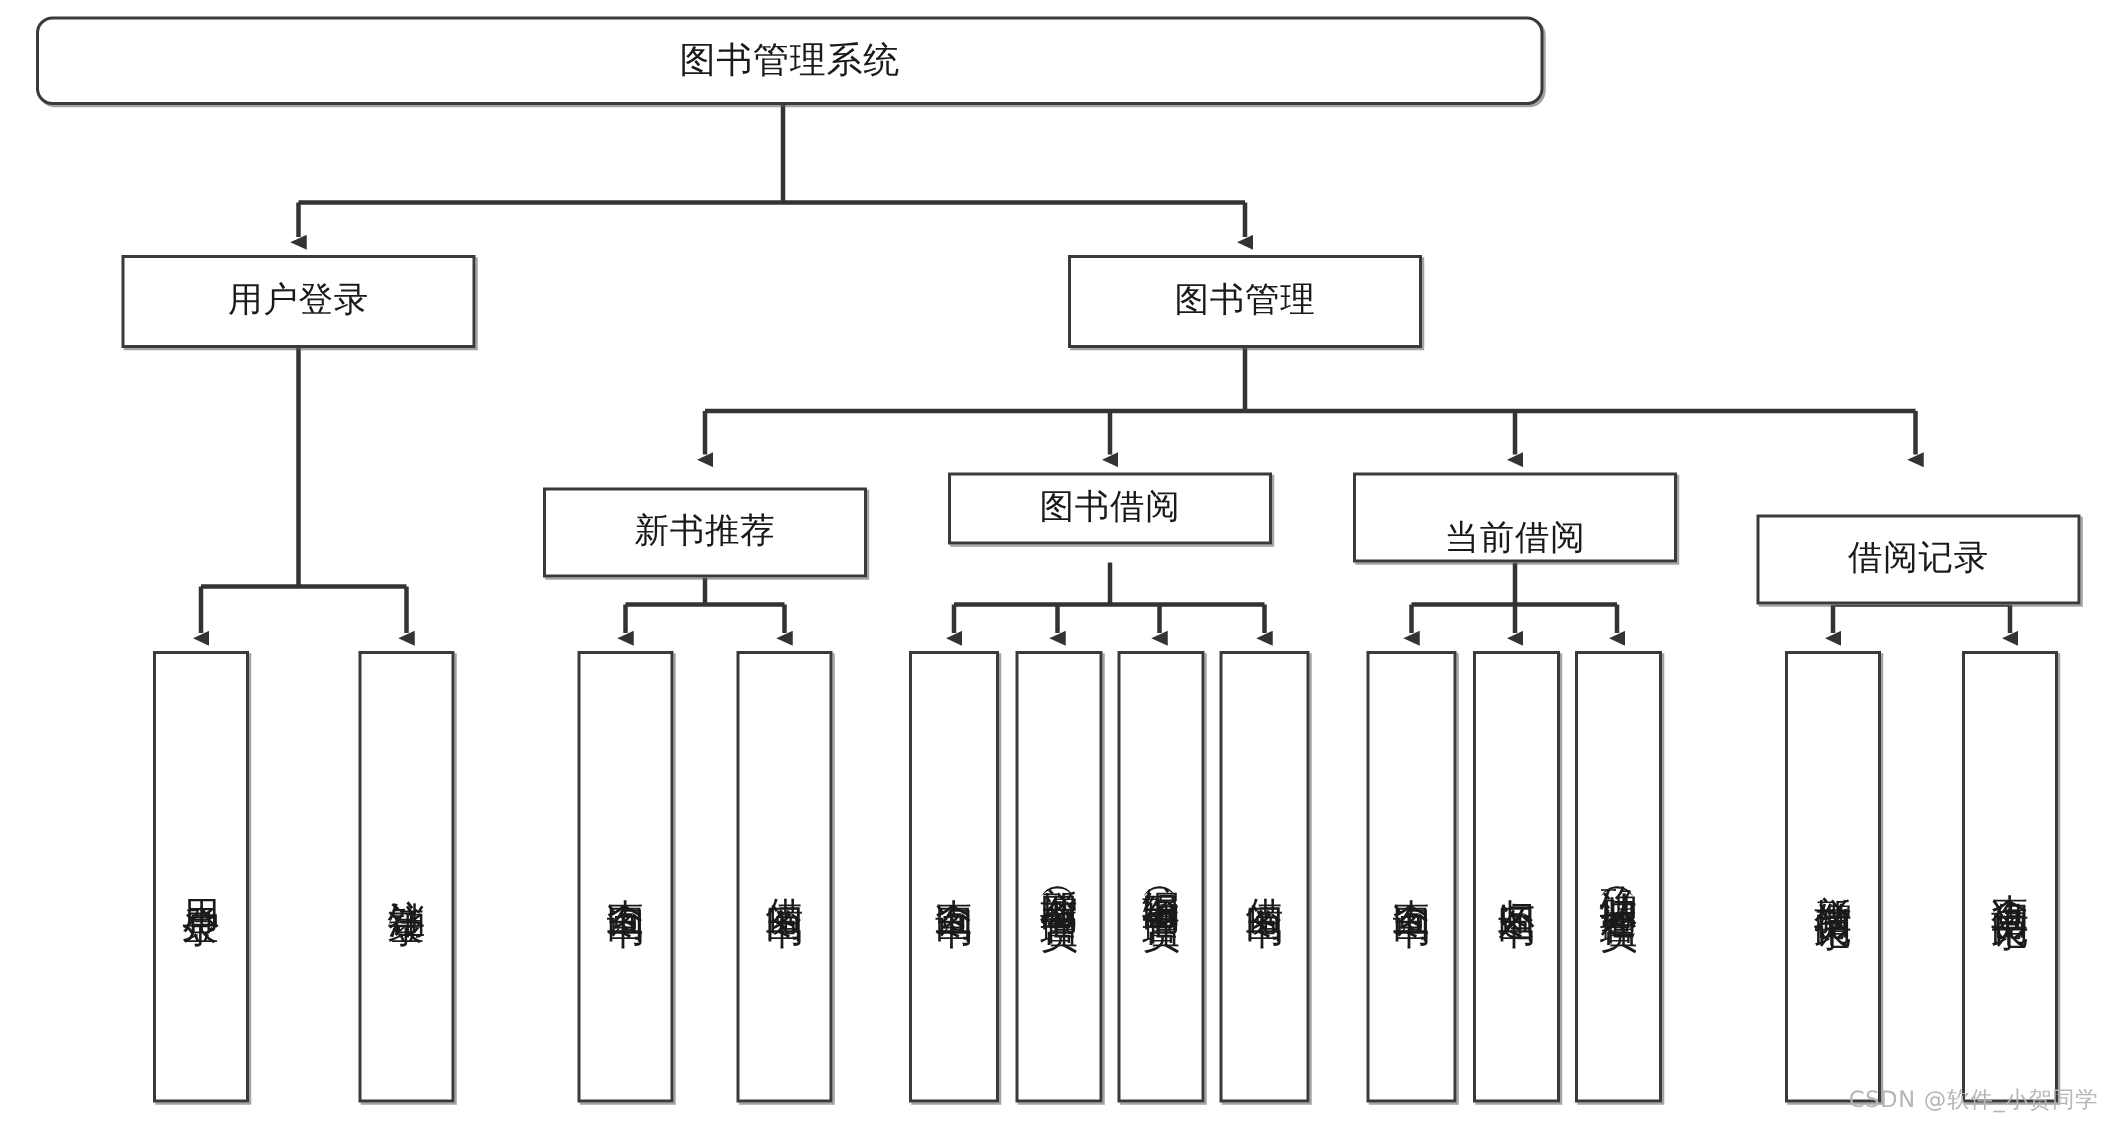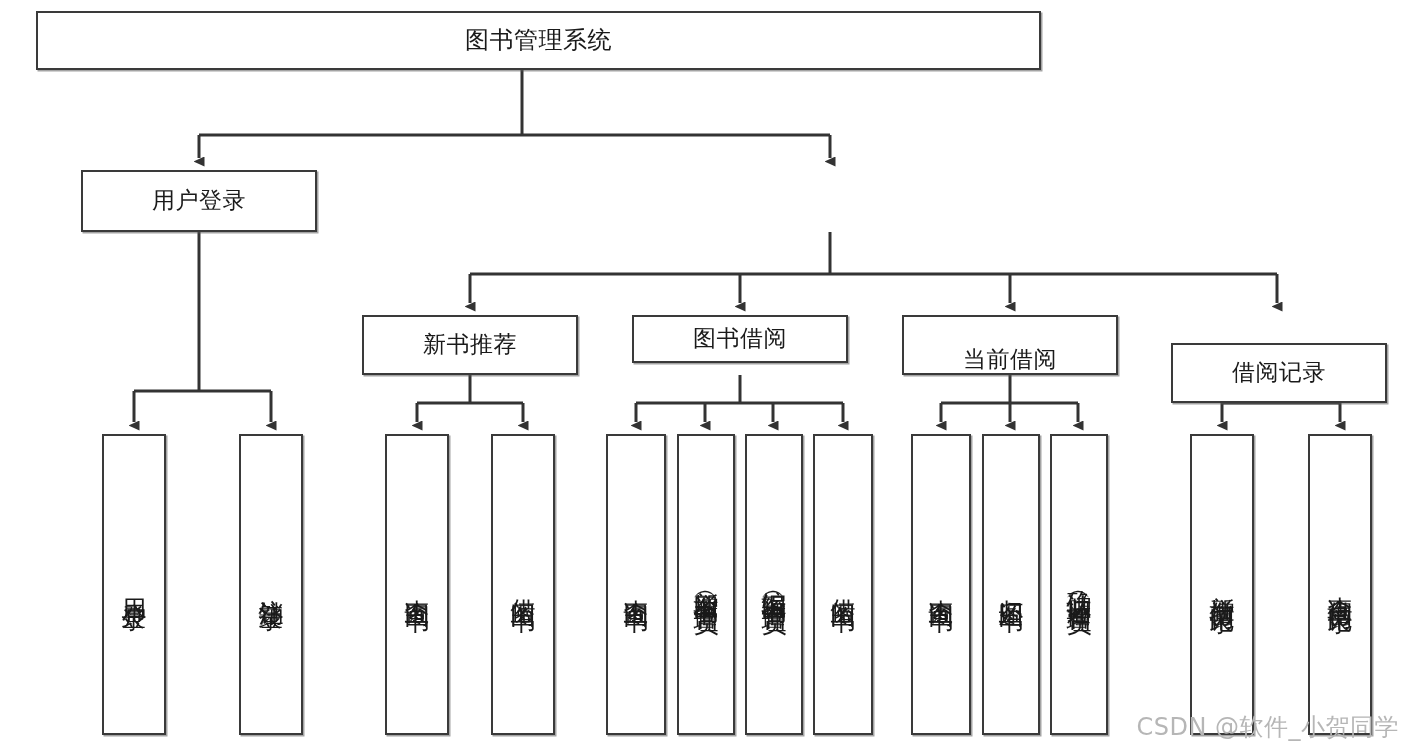--- a/index.html
+++ b/index.html
@@ -63,21 +63,21 @@
     text-orientation: upright;
     font-size: 25px;
     line-height: 1.0;
     letter-spacing: 3px;
     max-height: 100%;
   }
   .watermark {
     position: absolute;
     right: 6px;
     bottom: 4px;
-    font-size: 24px;
+    font-size: 15px;
     color: #b6b6b6;
     letter-spacing: 0.5px;
     z-index: 3;
     white-space: nowrap;
   }
 </style>
 </head>
 <body>
 
 <div id="diagram-root">
@@ -125,29 +125,32 @@
       <path d="M 1010 403 L 1010 422" marker-end="url(#arrowhead)"></path>
       <path d="M 1078 403 L 1078 422" marker-end="url(#arrowhead)"></path>
 
       <path d="M 1277 375 L 1277 403"></path>
       <path d="M 1222 403 L 1340 403"></path>
       <path d="M 1222 403 L 1222 422" marker-end="url(#arrowhead)"></path>
       <path d="M 1340 403 L 1340 422" marker-end="url(#arrowhead)"></path>
     </g>
   </svg>
 
-  <div class="node horizontal root" style="left:36px; top:11px; width:1005px; height:59px;">
+  <div class="node horizontal root" style="left:24px; top:11px; width:1005px; height:59px;border-radius:11px;">
     <span class="node-label">图书管理系统</span>
   </div>
 
   <div class="node horizontal" style="left:81px; top:170px; width:236px; height:62px;">
     <span class="node-label">用户登录</span>
   </div>
-
-  <div class="node horizontal" style="left:362px; top:315px; width:216px; height:60px;">
+  <div class="node horizontal" style="left:712px; top:170px; width:236px; height:62px;">
+    <span class="node-label">图书管理</span>
+  </div>
+
+  <div class="node horizontal" style="left:362px; top:325px; width:216px; height:60px;">
     <span class="node-label">新书推荐</span>
   </div>
   <div class="node horizontal" style="left:632px; top:315px; width:216px; height:48px;">
     <span class="node-label">图书借阅</span>
   </div>
   <div class="node horizontal" style="left:902px; top:315px; width:216px; height:60px;align-items:flex-end;">
     <span class="node-label">当前借阅</span>
   </div>
   <div class="node horizontal" style="left:1171px; top:315px; width:216px; height:60px;margin-top:28px;">
     <span class="node-label">借阅记录</span>

